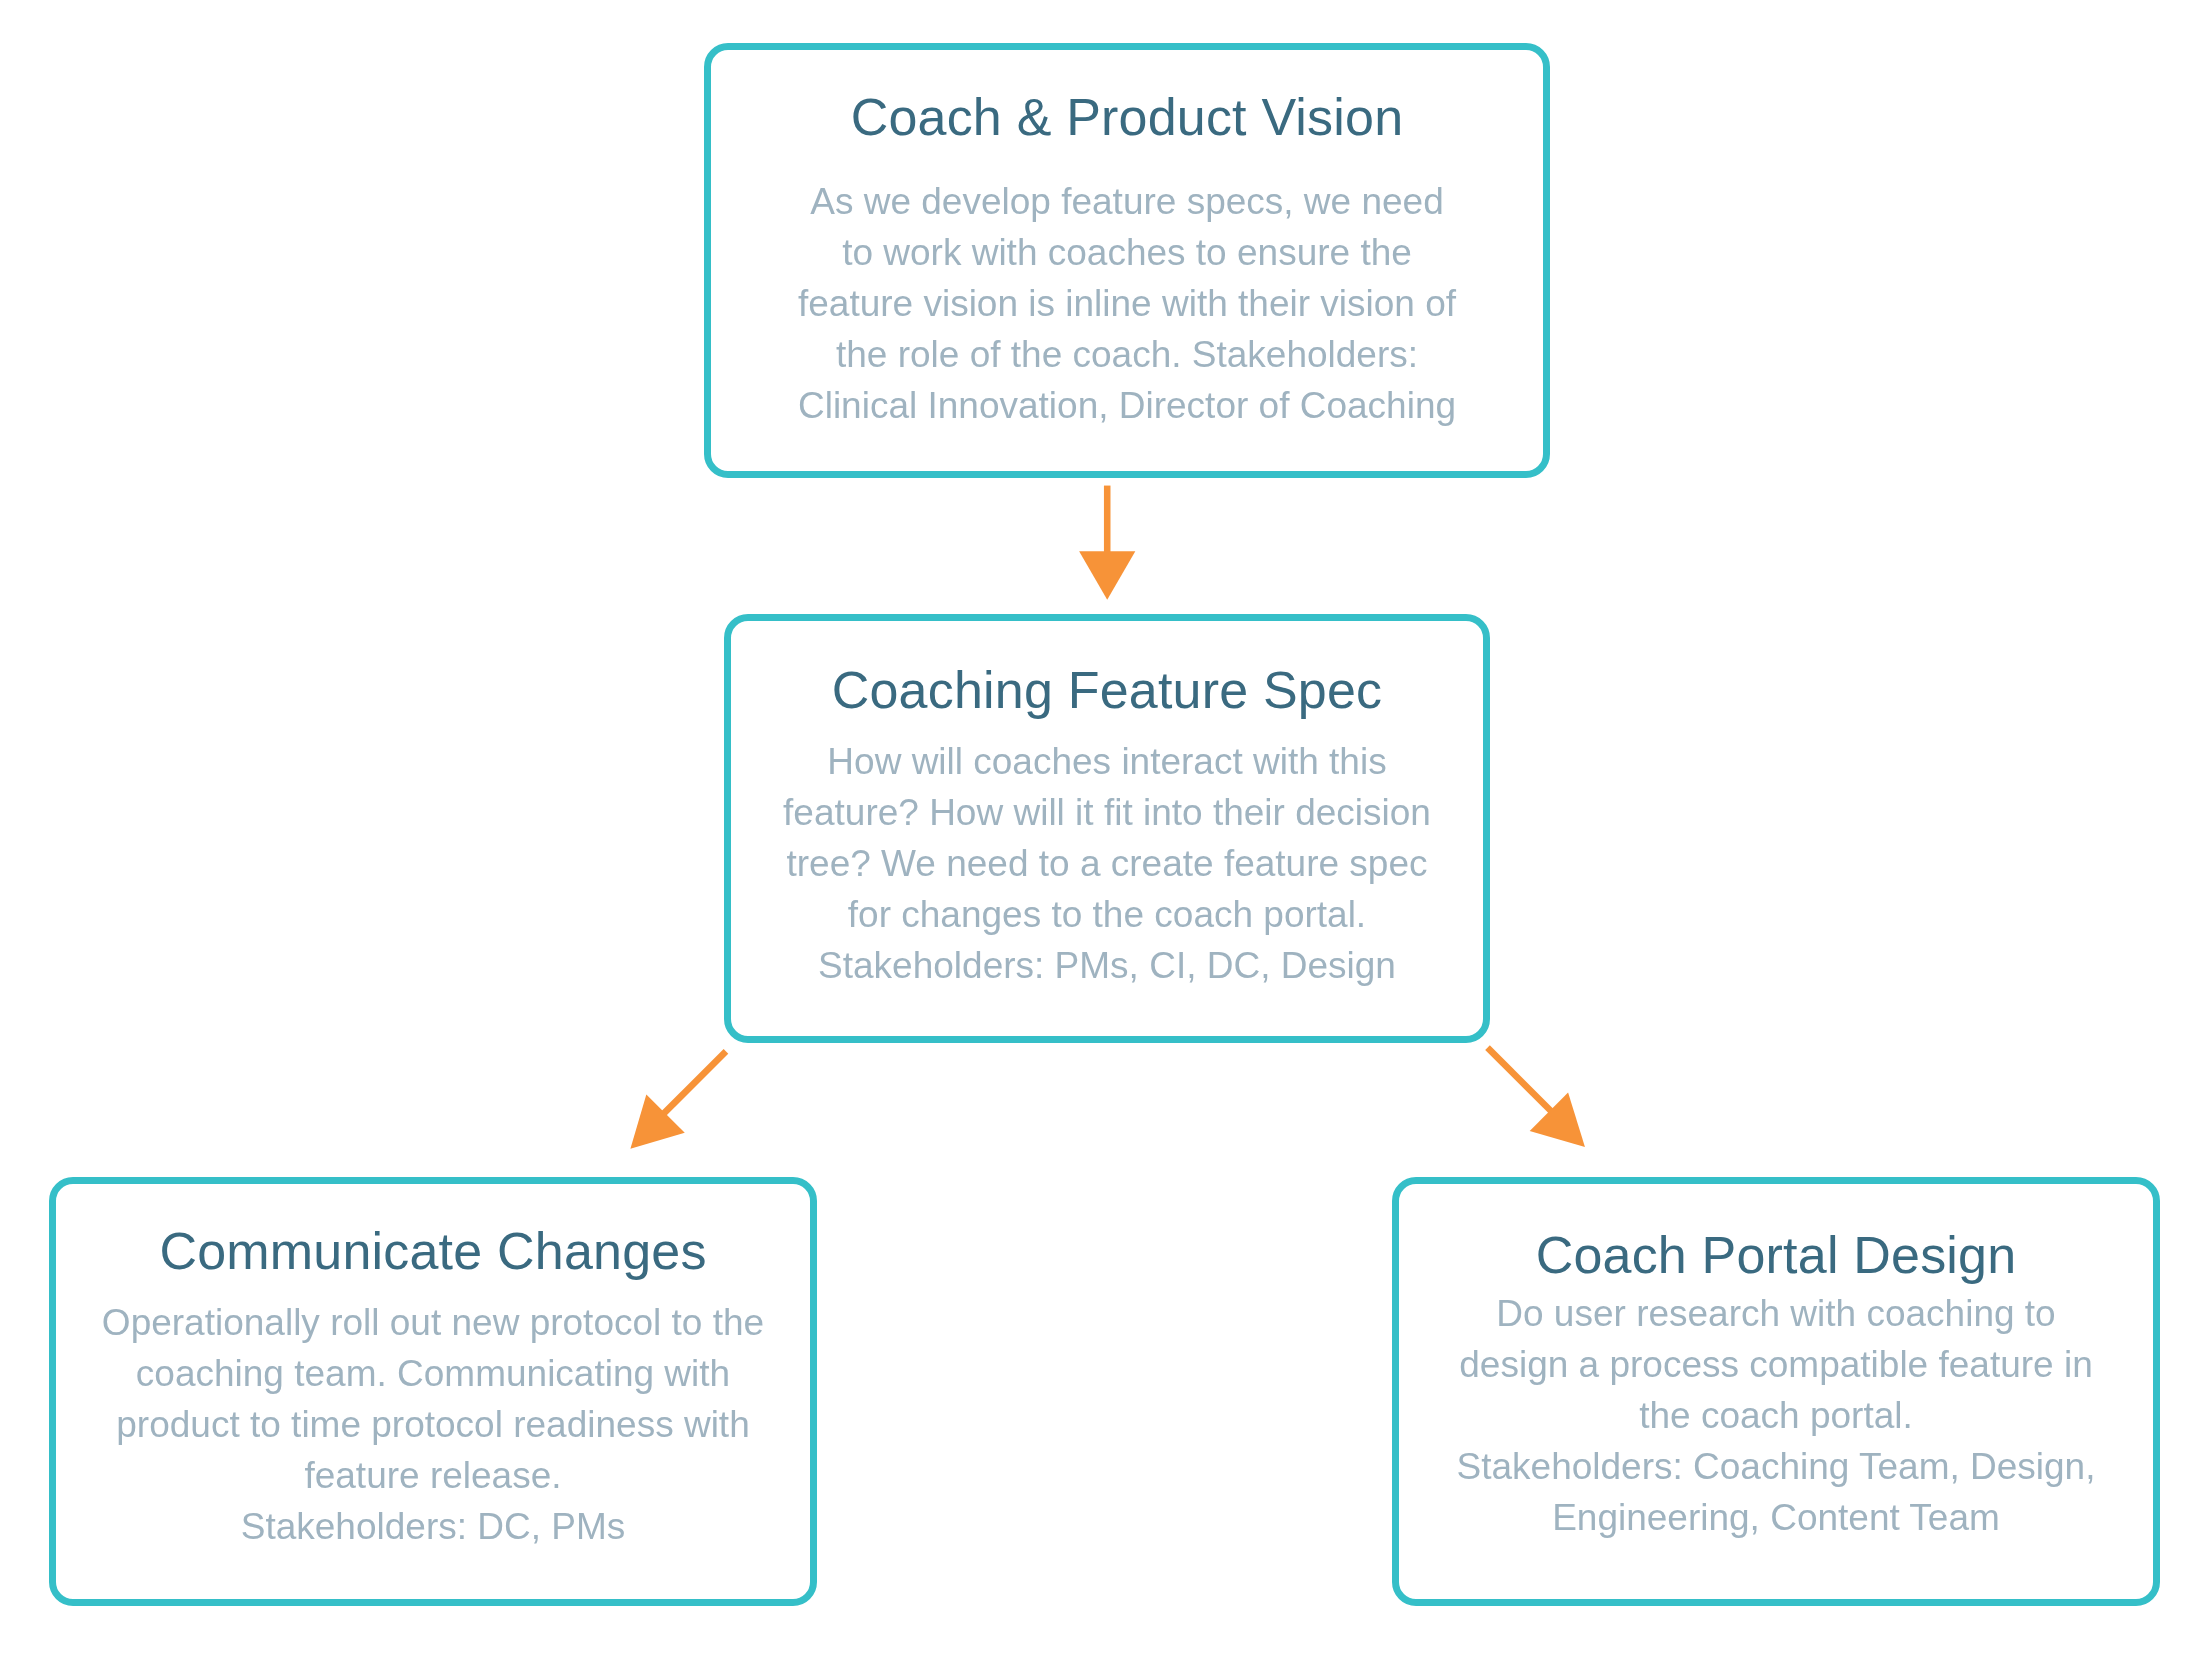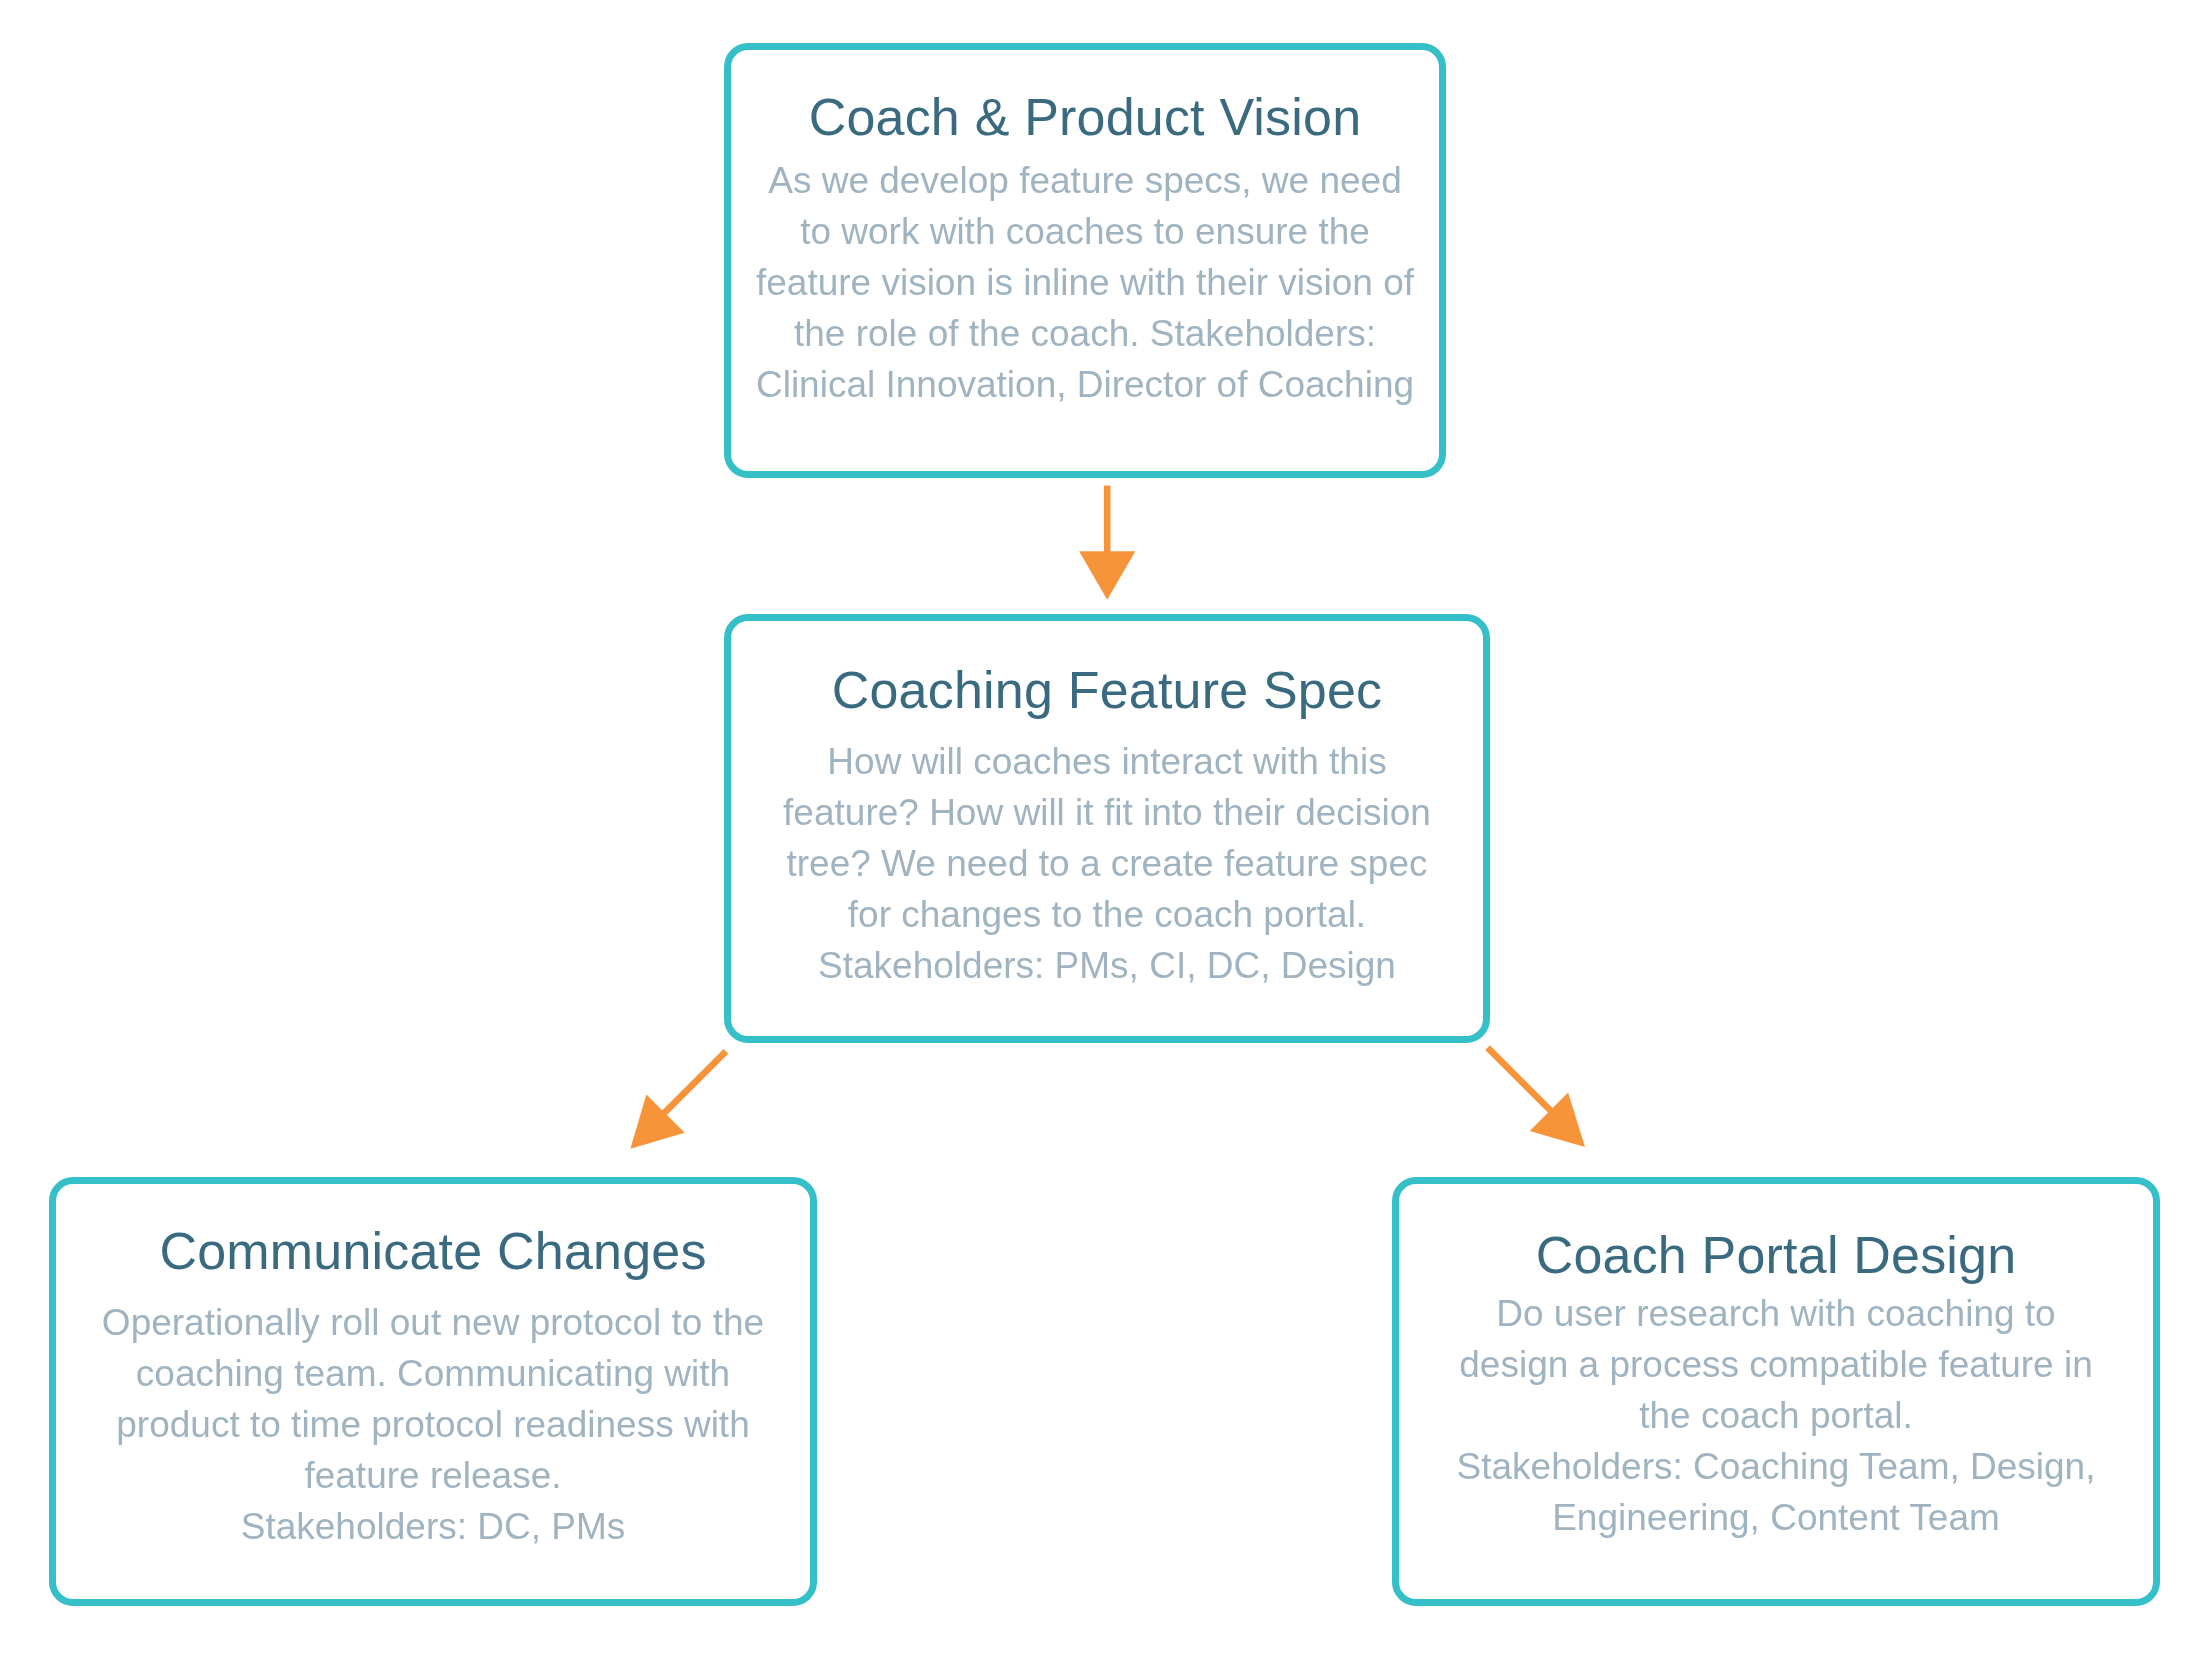--- a/index.html
+++ b/index.html
@@ -54,28 +54,28 @@
   }
 
   .node-body {
     color: #9fb3c0;
     font-weight: 400;
     line-height: 1.38;
   }
 
   
   #node-vision {
-    left: 724px;
+    left: 704px;
     top: 43px;
-    width: 722px;
+    width: 846px;
     height: 435px;
     padding-top: 39px;
   }
   #node-vision .node-title { font-size: 52px; }
-  #node-vision .node-body  { font-size: 37px; width: 673px; margin-top: 9px; }
+  #node-vision .node-body  { font-size: 37px; width: 673px; margin-top: 30px; }
 
   
   #node-spec {
     left: 724px;
     top: 614px;
     width: 766px;
     height: 429px;
     padding-top: 41px;
   }
   #node-spec .node-title { font-size: 52px; }

